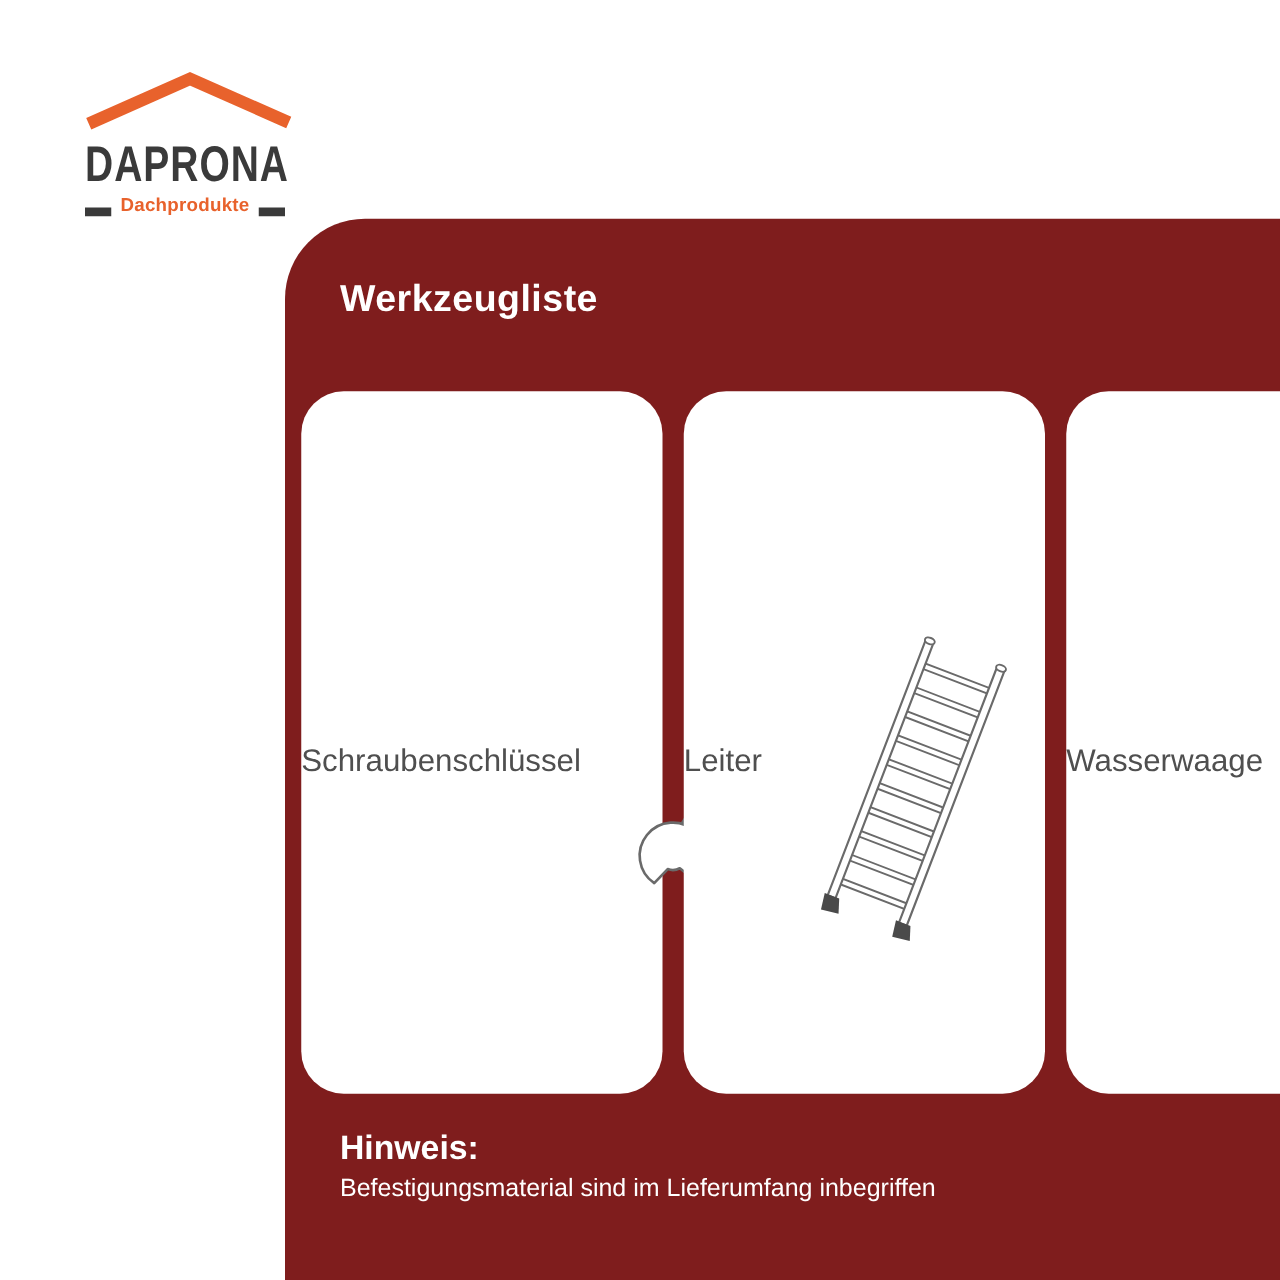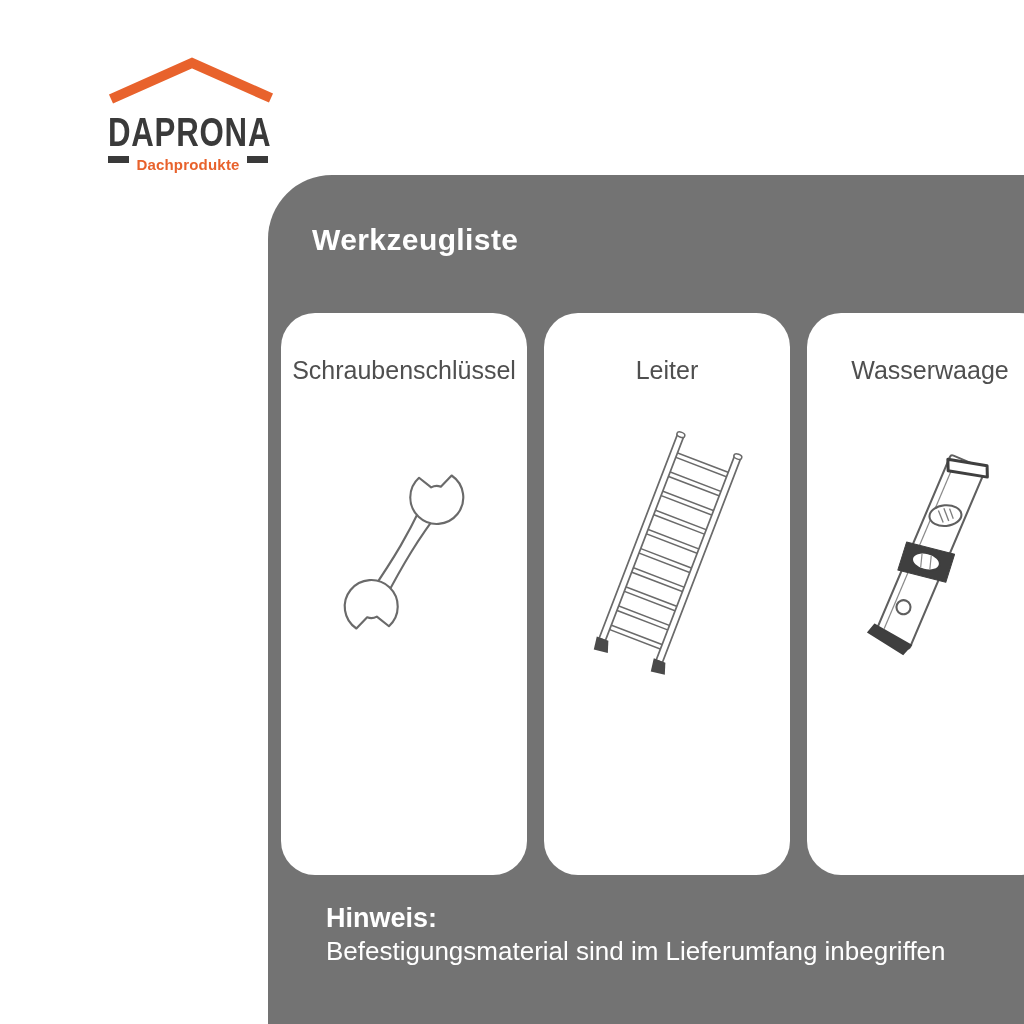--- a/index.html
+++ b/index.html
@@ -12,87 +12,85 @@
     background: #ffffff;
     overflow: hidden;
   }
 
   
   .logo {
     position: absolute;
     left: 68px;
     top: 56px;
     width: 164px;
-    margin-left: 40px;
   }
   .logo-roof { display: block; margin-left: -2px; }
   .logo-brand {
     margin-top: 8px;
     font-size: 40px;
     font-weight: bold;
     color: #3a3a3a;
     letter-spacing: 1px;
     transform: scaleX(0.78);
     transform-origin: left center;
     white-space: nowrap;
     line-height: 1.0;
   }
   .logo-tagline-row {
     margin-top: 4px;
     display: flex;
-    align-items: flex-start;
+    align-items: flex-end;
     gap: 7px;
     width: 160px;
   }
   .logo-bar { height: 7px; background: #3a3a3a; flex: 1; }
   .logo-tagline {
     color: #e8622c;
     font-weight: bold;
     font-size: 15px;
     white-space: nowrap;
     letter-spacing: 0.2px;
   }
 
   
   .panel {
     position: absolute;
     left: 228px;
     top: 175px;
     right: 0;
     bottom: 0;
-    background: #737373;
+    background: #7f1d1d;
     border-top-left-radius: 64px;
-    margin-left: 40px;
   }
   .panel-title {
     position: absolute;
     left: 44px;
     top: 48px;
     color: #ffffff;
     font-size: 30px;
     font-weight: bold;
     letter-spacing: 0.4px;
   }
 
   
   .cards-row {
     position: absolute;
     left: 13px;
     top: 138px;
     display: flex;
     gap: 17px;
   }
   .card {
-    width: 246px;
+    width: 289px;
     height: 562px;
     background: #ffffff;
     border-radius: 34px;
-    padding-top: 42px;
-    display: flex;
-    flex-direction: column;
+    padding-top: 62px;
+    display: flex;
+    flex-direction: row;
     align-items: center;
   }
   .card-title {
     text-align: center;
     color: #4f4f4f;
     font-size: 25px;
     line-height: 31px;
     min-height: 62px;
     white-space: nowrap;
   }
@@ -101,26 +99,26 @@
     width: 246px;
     height: 250px;
     display: flex;
     align-items: center;
     justify-content: center;
   }
 
   
   .note {
     position: absolute;
-    left: 58px;
+    left: 44px;
     top: 726px;
     color: #ffffff;
   }
   .note-label { font-size: 27px; font-weight: bold; line-height: 34px; }
-  .note-text  { font-size: 26px; font-weight: normal; line-height: 33px; }
+  .note-text  { font-size: 20px; font-weight: normal; line-height: 33px; }
 </style>
 </head>
 <body>
 
 <div class="page">
 
   <div class="logo">
     <svg class="logo-roof" width="170" height="48" viewBox="0 0 170 48">
       <path d="M5 43 L86 7 L165 42" fill="none" stroke="#e8622c" stroke-width="10"></path>
     </svg>

